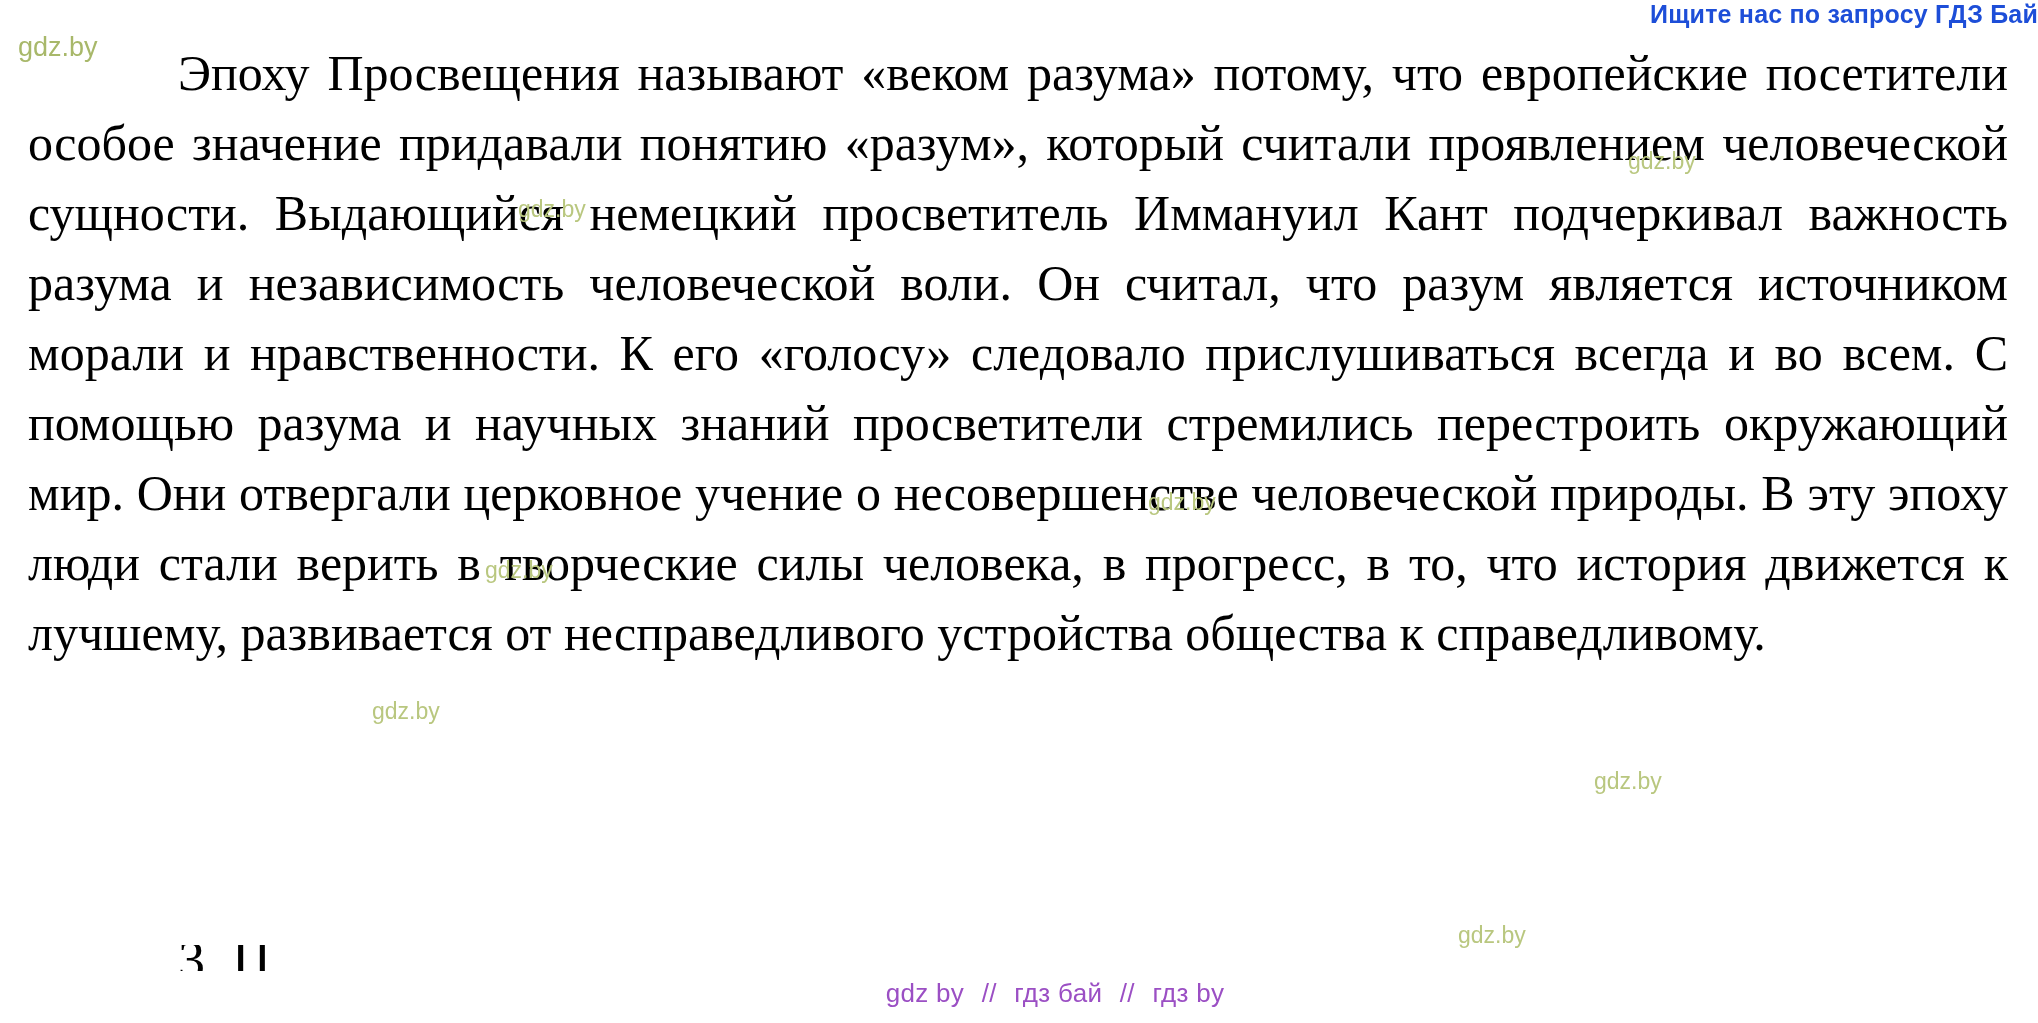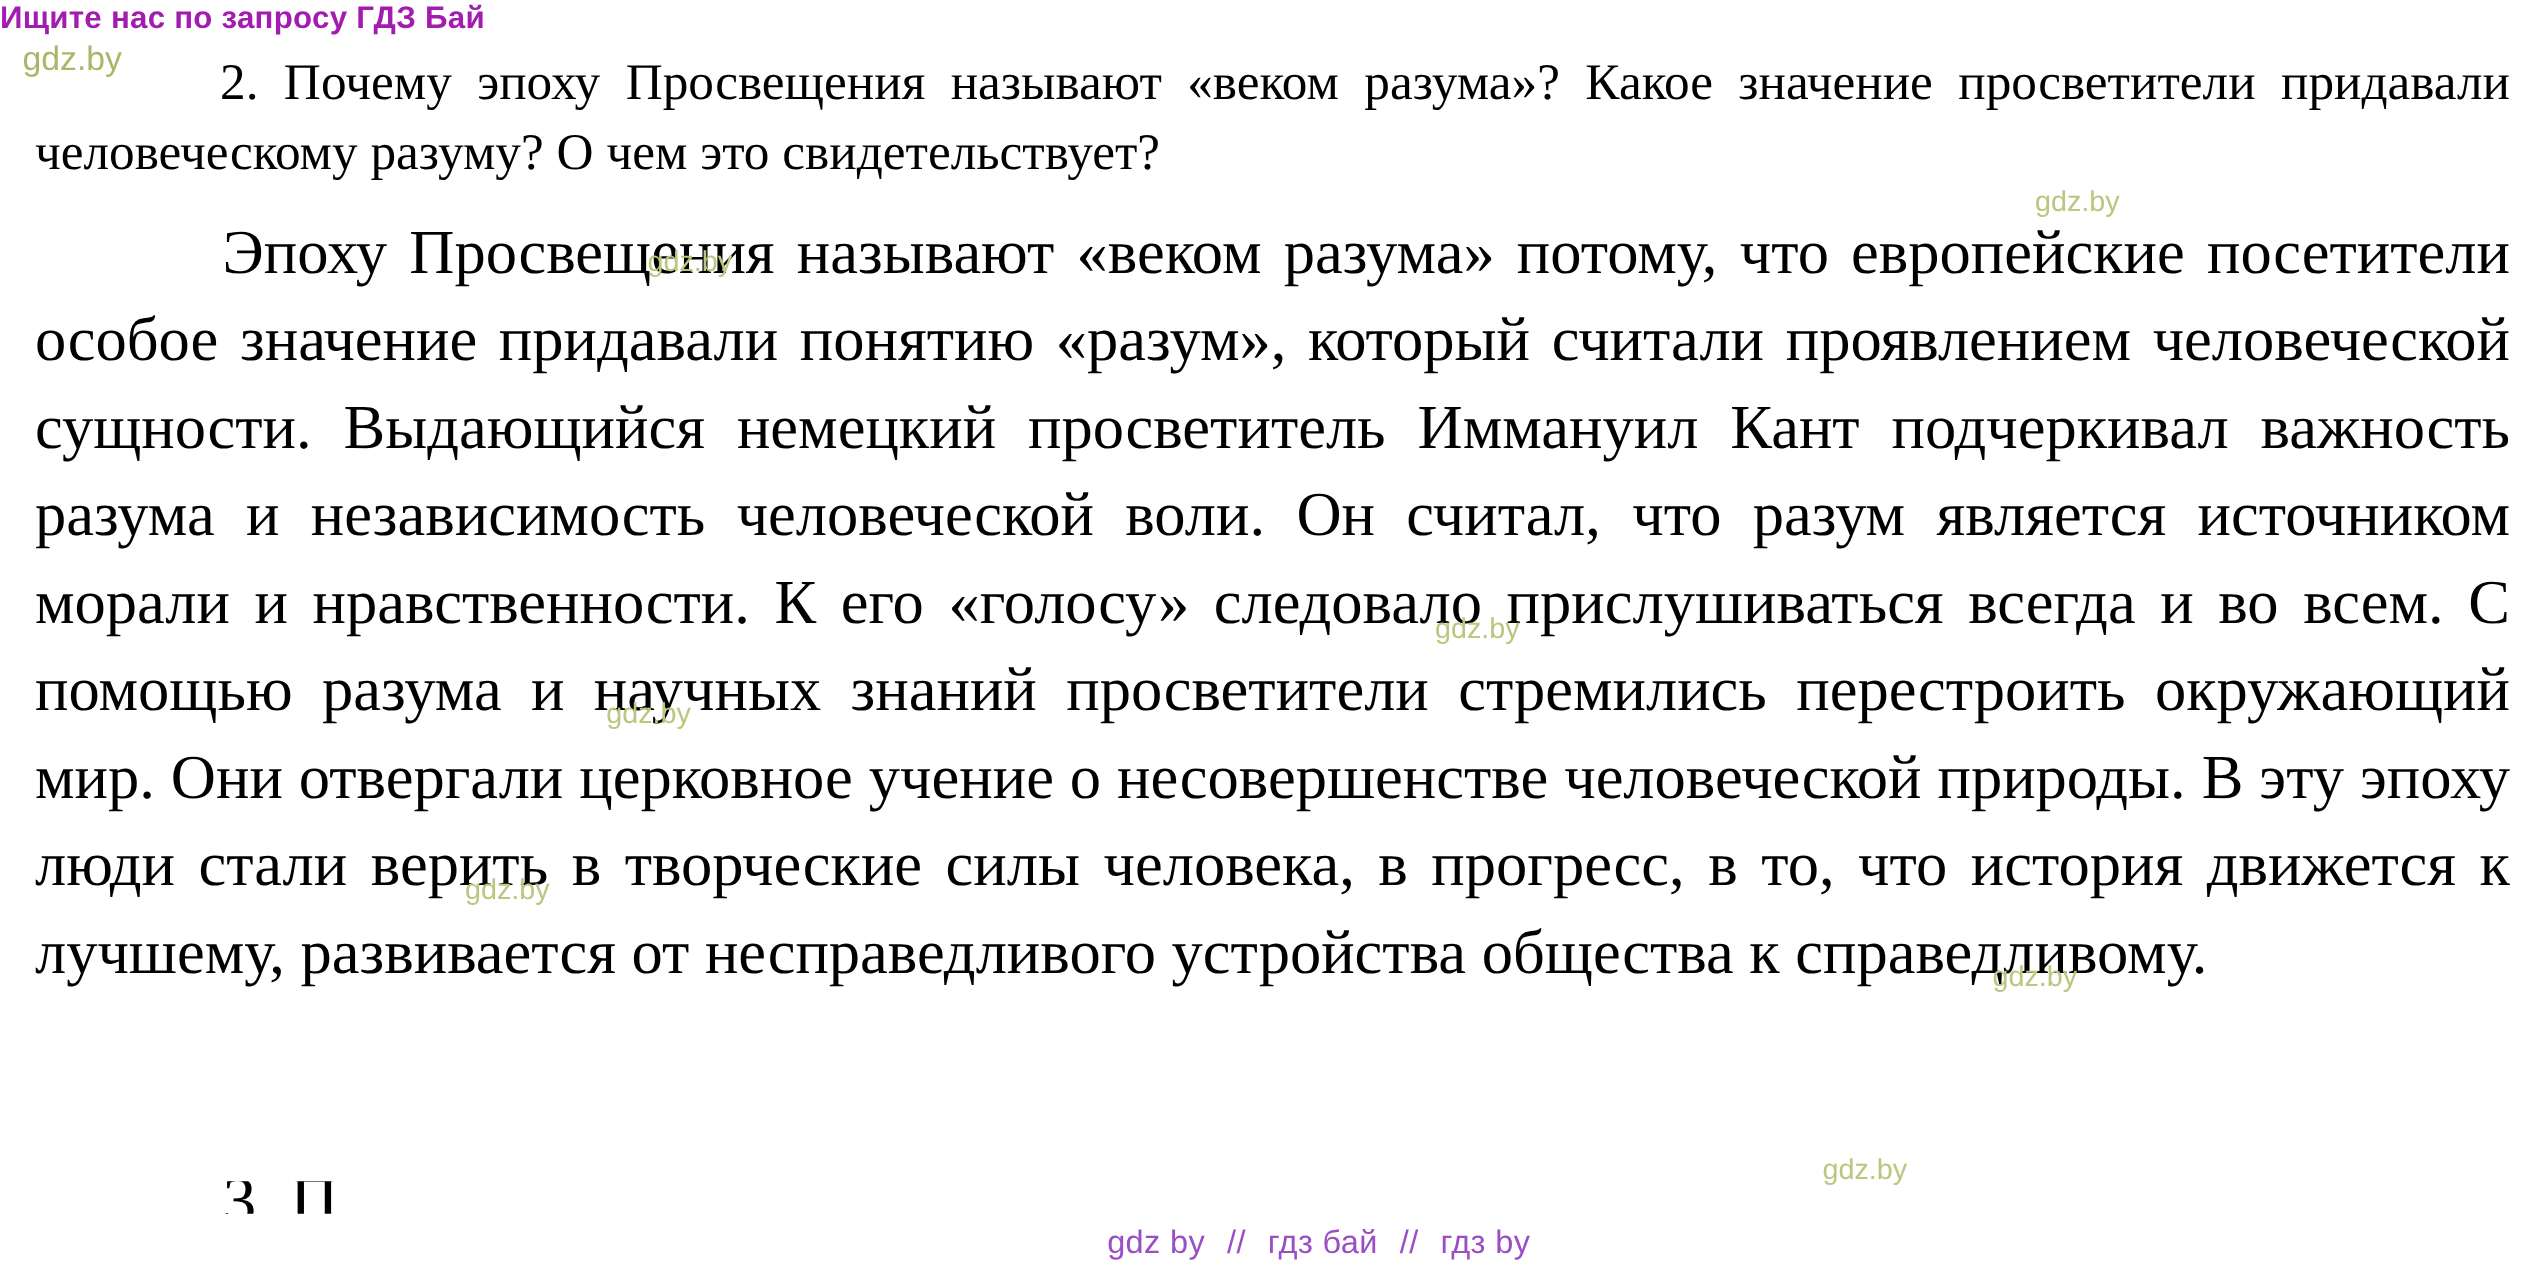--- a/index.html
+++ b/index.html
@@ -15,25 +15,25 @@
     font-family: "Liberation Serif", serif;
     color: #000000;
   }
 
   
   .top-banner {
     position: absolute;
     top: 0px;
     left: 0;
     width: 100%;
-    text-align: left;
+    text-align: right;
     font-family: "Liberation Sans", sans-serif;
     font-weight: bold;
     font-size: 25px;
-    color: #a21caf;
+    color: #1d4ed8;
     letter-spacing: 0.2px;
   }
 
   
   .corner-watermark {
     position: absolute;
     top: 32px;
     left: 18px;
     font-family: "Liberation Sans", sans-serif;
     font-size: 27px;
@@ -117,24 +117,20 @@
 </style>
 </head>
 <body>
 
 <div class="top-banner">Ищите нас по запросу ГДЗ Бай</div>
 
 <div class="corner-watermark">gdz.by</div>
 
 <div class="page">
 
-  <p class="q-block">
-    <span class="indent-num"></span><span>2.</span>
-    <span>Почему эпоху Просвещения называют «веком разума»? Какое значение просветители придавали человеческому разуму? О чем это свидетельствует?</span>
-  </p>
 
   <p class="a-block">
     <span>Эпоху Просвещения называют «веком разума» потому, что европейские посетители особое значение придавали понятию «разум», который считали проявлением человеческой сущности. Выдающийся немецкий просветитель Иммануил Кант подчеркивал важность разума и независимость человеческой воли. Он считал, что разум является источником морали и нравственности. К его «голосу» следовало прислушиваться всегда и во всем. С помощью разума и научных знаний просветители стремились перестроить окружающий мир. Они отвергали церковное учение о несовершенстве человеческой природы. В эту эпоху люди стали верить в творческие силы человека, в прогресс, в то, что история движется к лучшему, развивается от несправедливого устройства общества к справедливому.</span>
   </p>
 
 </div>
 
 <div class="cut-line">
   <span class="inner">3. П</span>
 </div>

